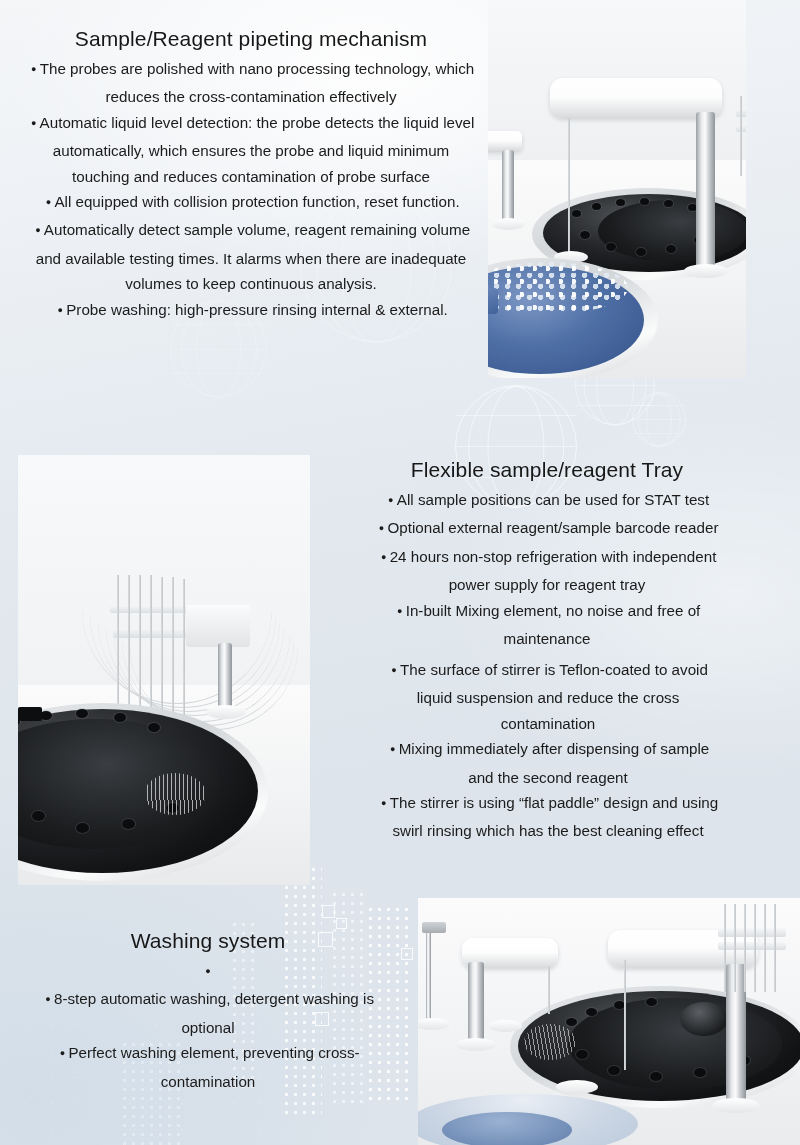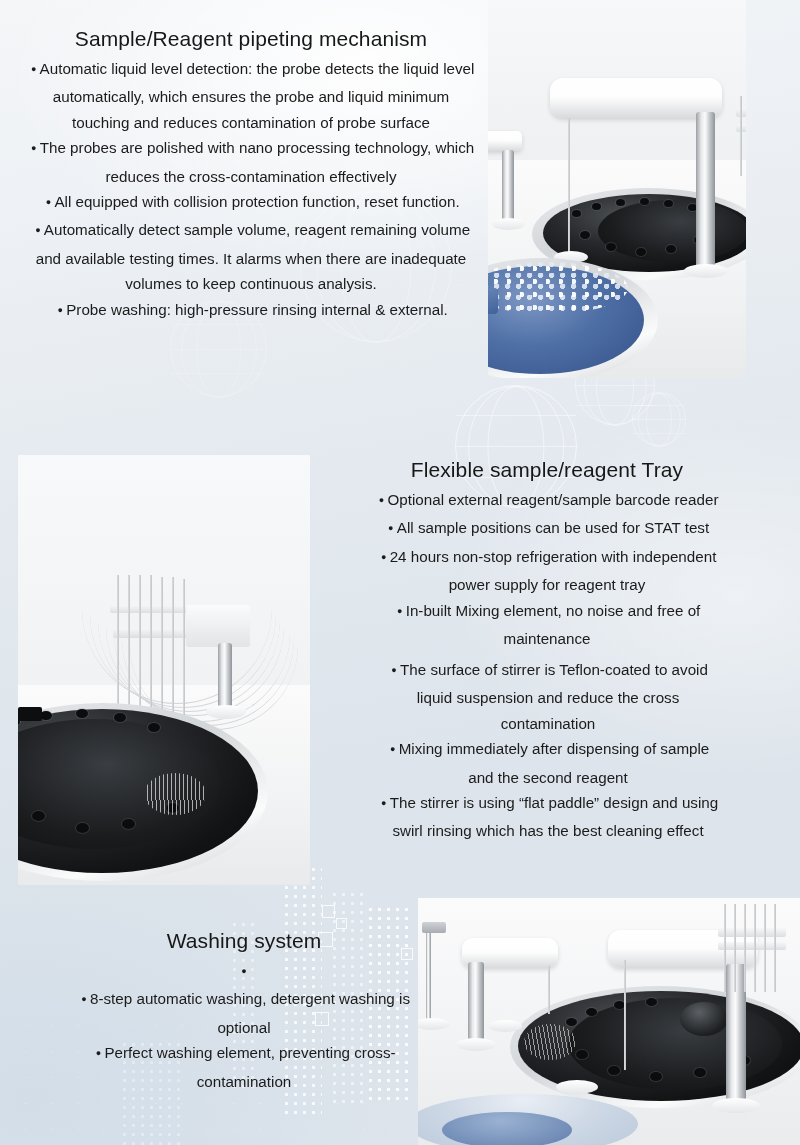--- a/index.html
+++ b/index.html
@@ -287,47 +287,47 @@
 
     <div style="position:absolute;left:-10px;top:196px;width:230px;height:60px;border-radius:50%;
       background:radial-gradient(ellipse at 50% 10%, #e9eef5 0%, #cfd9e6 45%, #b9c8da 100%);"></div>
     <div style="position:absolute;left:24px;top:214px;width:130px;height:36px;border-radius:50%;
       background:radial-gradient(ellipse at 45% 25%, #8fa9cd, #4f6fa2);opacity:.85;"></div>
   </div>
 
   <div class="txt" style="left:22px;top:24px;width:458px;">
     <h2>Sample/Reagent pipeting mechanism</h2>
     <ul>
+      <li><span class="b"></span><span>The probes are polished with nano processing technology, which reduces the cross-contamination effectively</span></li>
       <li><span class="b"></span><span>Automatic liquid level detection: the probe detects the liquid level automatically, which ensures the probe and liquid minimum touching and reduces contamination of probe surface</span></li>
-      <li><span class="b"></span><span>The probes are polished with nano processing technology, which reduces the cross-contamination effectively</span></li>
       <li><span class="b"></span><span>All equipped with collision protection function, reset function.</span></li>
       <li><span class="b"></span><span>Automatically detect sample volume, reagent remaining volume and available testing times. It alarms when there are inadequate volumes to keep continuous analysis.</span></li>
       <li><span class="b"></span><span>Probe washing: high-pressure rinsing internal &amp; external.</span></li>
     </ul>
   </div>
 
   <div class="txt" style="left:372px;top:455px;width:350px;">
     <h2>Flexible sample/reagent Tray</h2>
     <ul>
+      <li><span class="b"></span><span>All sample positions can be used for STAT test</span></li>
       <li><span class="b"></span><span>Optional external reagent/sample barcode reader</span></li>
-      <li><span class="b"></span><span>All sample positions can be used for STAT test</span></li>
       <li><span class="b"></span><span>24 hours non-stop refrigeration with independent power supply for reagent tray</span></li>
       <li><span class="b"></span><span>In-built Mixing element, no noise and free of maintenance</span></li>
     </ul>
   </div>
 
   <div class="txt" style="left:372px;top:657px;width:352px;">
     <ul>
       <li><span class="b"></span><span>The surface of stirrer is Teflon-coated to avoid liquid suspension and reduce the cross contamination</span></li>
       <li><span class="b"></span><span>Mixing immediately after dispensing of sample and the second reagent</span></li>
       <li><span class="b"></span><span>The stirrer is using “flat paddle” design and using swirl rinsing which has the best cleaning effect</span></li>
     </ul>
   </div>
 
-  <div class="txt" style="left:22px;top:926px;width:372px;margin-left:36px;">
+  <div class="txt" style="left:22px;top:926px;width:372px;">
     <h2>Washing system</h2>
     <ul>
       <li><span class="b"></span></li>
       <li><span class="b"></span><span>8-step automatic washing, detergent washing is optional</span></li>
       <li><span class="b"></span><span>Perfect washing element, preventing cross-contamination</span></li>
     </ul>
   </div>
 
 </div>
 

